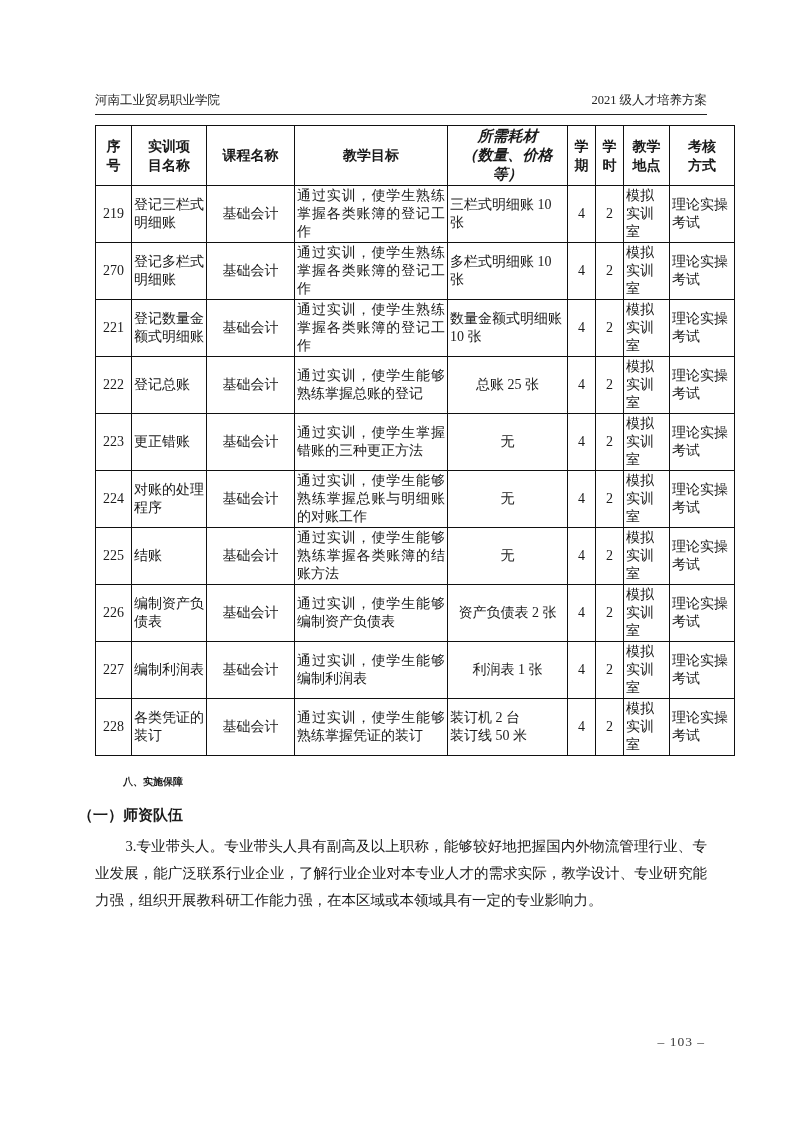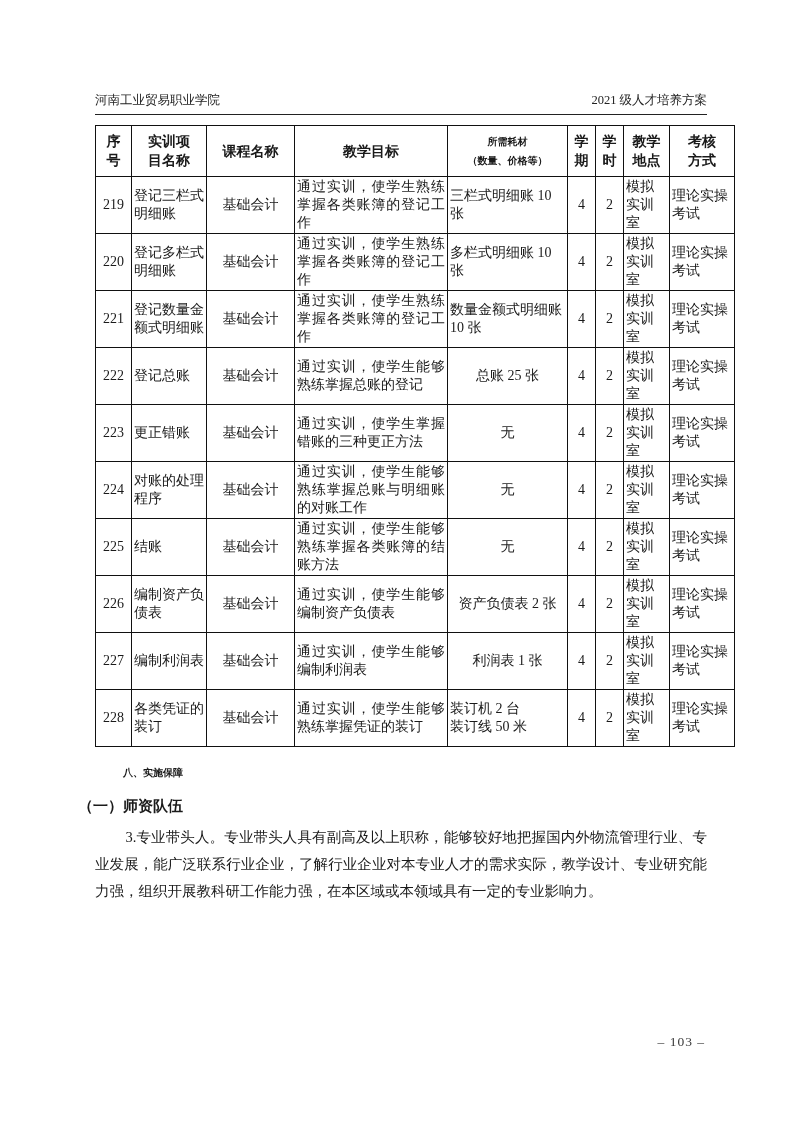--- a/index.html
+++ b/index.html
@@ -18,21 +18,21 @@
     border-collapse:collapse; table-layout:fixed; width:612px;
     margin:10px 0 0 95px; border:1.5px solid #111;
   }
   table.proj th, table.proj td {
     border:1px solid #111; vertical-align:middle; overflow:hidden;
   }
   table.proj th {
     height:48px; padding:1px; font-weight:bold; font-size:14px;
     line-height:19px; text-align:center; white-space:pre-line;
   }
-  table.proj th.c4 { font-size:10px; }
+  table.proj th.c4 { font-size:15px;font-style:italic; }
   table.proj td { height:54px; font-size:14px; line-height:18px; padding:1px 2px; }
   .c0{width:33px} .c1{width:72px} .c2{width:85px} .c3{width:150px} .c4{width:117px}
   .c5{width:25px} .c6{width:25px} .c7{width:43px} .c8{width:62px}
   td.no, td.course, td.semester, td.hours { text-align:center; }
   td.project   { text-align:justify; text-justify:inter-ideograph; padding:1px 7px; }
   td.objective { text-align:justify; text-justify:inter-ideograph; padding:1px 6px; }
   td.materials { text-align:left; padding:1px 7px; white-space:pre-line; }
   td.materials.center { text-align:center; }
   td.location  { text-align:left; padding:1px 5px 1px 8px;margin-top:36px; }
   td.assessment{ text-align:left; padding:1px 16px; }
@@ -88,21 +88,21 @@
           <td class="c1 project">登记三栏式明细账</td>
           <td class="c2 course">基础会计</td>
           <td class="c3 objective">通过实训，使学生熟练掌握各类账簿的登记工作</td>
           <td class="c4 materials">三栏式明细账 10 张</td>
           <td class="c5 semester">4</td>
           <td class="c6 hours">2</td>
           <td class="c7 location">模拟实训室</td>
           <td class="c8 assessment">理论实操考试</td>
         </tr>
         <tr>
-          <td class="c0 no">220</td>
+          <td class="c0 no">270</td>
           <td class="c1 project">登记多栏式明细账</td>
           <td class="c2 course">基础会计</td>
           <td class="c3 objective">通过实训，使学生熟练掌握各类账簿的登记工作</td>
           <td class="c4 materials">多栏式明细账 10 张</td>
           <td class="c5 semester">4</td>
           <td class="c6 hours">2</td>
           <td class="c7 location">模拟实训室</td>
           <td class="c8 assessment">理论实操考试</td>
         </tr>
         <tr>

